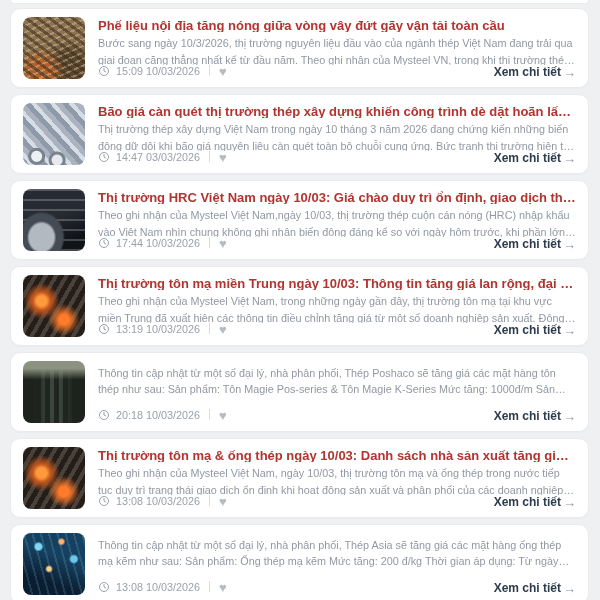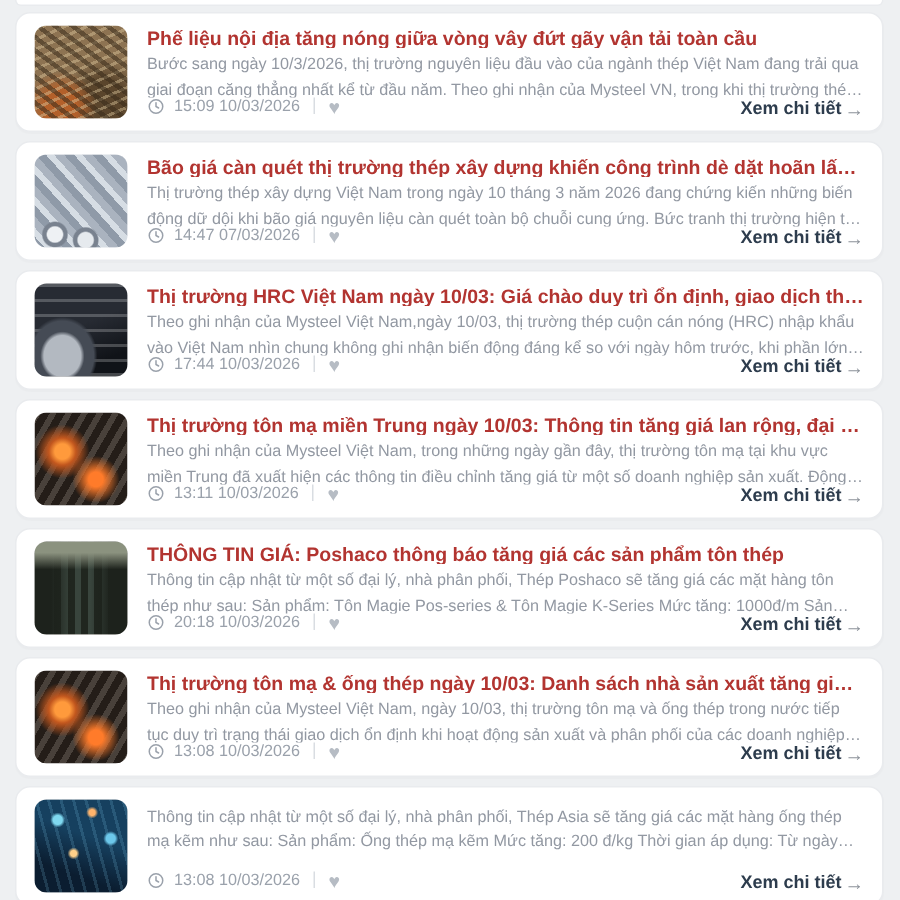--- a/index.html
+++ b/index.html
@@ -122,21 +122,21 @@
     <div class="content">
       <h3 class="title">Bão giá càn quét thị trường thép xây dựng khiến công trình dè dặt hoãn lấy hàng</h3>
       <p class="desc">Thị trường thép xây dựng Việt Nam trong ngày 10 tháng 3 năm 2026 đang chứng kiến những biến động dữ dội khi bão giá nguyên liệu càn quét toàn bộ chuỗi cung ứng. Bức tranh thị trường hiện tại hoàn toàn đối lập với sự bình lặng của hai tháng đầu năm. Nguyên nhân...</p>
       <div class="meta">
         <span class="clock">
             <svg width="12" height="12" viewBox="0 0 24 24">
               <circle cx="12" cy="12" r="9" fill="none" stroke="#9aa1ab" stroke-width="2"></circle>
               <path d="M12 7v5l3.5 2" stroke="#9aa1ab" stroke-width="2" fill="none" stroke-linecap="round"></path>
             </svg>
           </span>
-        <span class="time">14:47 07/03/2026</span>
+        <span class="time">14:47 03/03/2026</span>
         <span class="sep"></span>
         <span class="heart">♥</span>
         <span class="more">
           <span>Xem chi tiết</span>
           <span class="arrow">→</span>
         </span>
       </div>
     </div>
   </article>
 
@@ -168,35 +168,34 @@
     <div class="content">
       <h3 class="title">Thị trường tôn mạ miền Trung ngày 10/03: Thông tin tăng giá lan rộng, đại lý tranh thủ bổ sung tồ...</h3>
       <p class="desc">Theo ghi nhận của Mysteel Việt Nam, trong những ngày gần đây, thị trường tôn mạ tại khu vực miền Trung đã xuất hiện các thông tin điều chỉnh tăng giá từ một số doanh nghiệp sản xuất. Động thái này diễn ra trong bối cảnh chi phí đầu vào và chi phí vận chuyển có xu...</p>
       <div class="meta">
         <span class="clock">
             <svg width="12" height="12" viewBox="0 0 24 24">
               <circle cx="12" cy="12" r="9" fill="none" stroke="#9aa1ab" stroke-width="2"></circle>
               <path d="M12 7v5l3.5 2" stroke="#9aa1ab" stroke-width="2" fill="none" stroke-linecap="round"></path>
             </svg>
           </span>
-        <span class="time">13:11 10/03/2026</span>
+        <span class="time">13:19 10/03/2026</span>
         <span class="sep"></span>
         <span class="heart">♥</span>
         <span class="more">
           <span>Xem chi tiết</span>
           <span class="arrow">→</span>
         </span>
       </div>
     </div>
   </article>
 
   <article class="card">
     <div class="thumb" data-thumb="alley-dark"></div>
     <div class="content">
-      <h3 class="title">THÔNG TIN GIÁ: Poshaco thông báo tăng giá các sản phẩm tôn thép</h3>
       <p class="desc">Thông tin cập nhật từ một số đại lý, nhà phân phối, Thép Poshaco sẽ tăng giá các mặt hàng tôn thép như sau:   Sản phẩm: Tôn Magie Pos-series &amp; Tôn Magie K-Series Mức tăng: 1000đ/m   Sản phẩm: Tôn SIMTEK Mức tăng: 200đ/kg   Thời gian áp dụng: 13/3/2026 Phạ...</p>
       <div class="meta">
         <span class="clock">
             <svg width="12" height="12" viewBox="0 0 24 24">
               <circle cx="12" cy="12" r="9" fill="none" stroke="#9aa1ab" stroke-width="2"></circle>
               <path d="M12 7v5l3.5 2" stroke="#9aa1ab" stroke-width="2" fill="none" stroke-linecap="round"></path>
             </svg>
           </span>
         <span class="time">20:18 10/03/2026</span>
         <span class="sep"></span>

